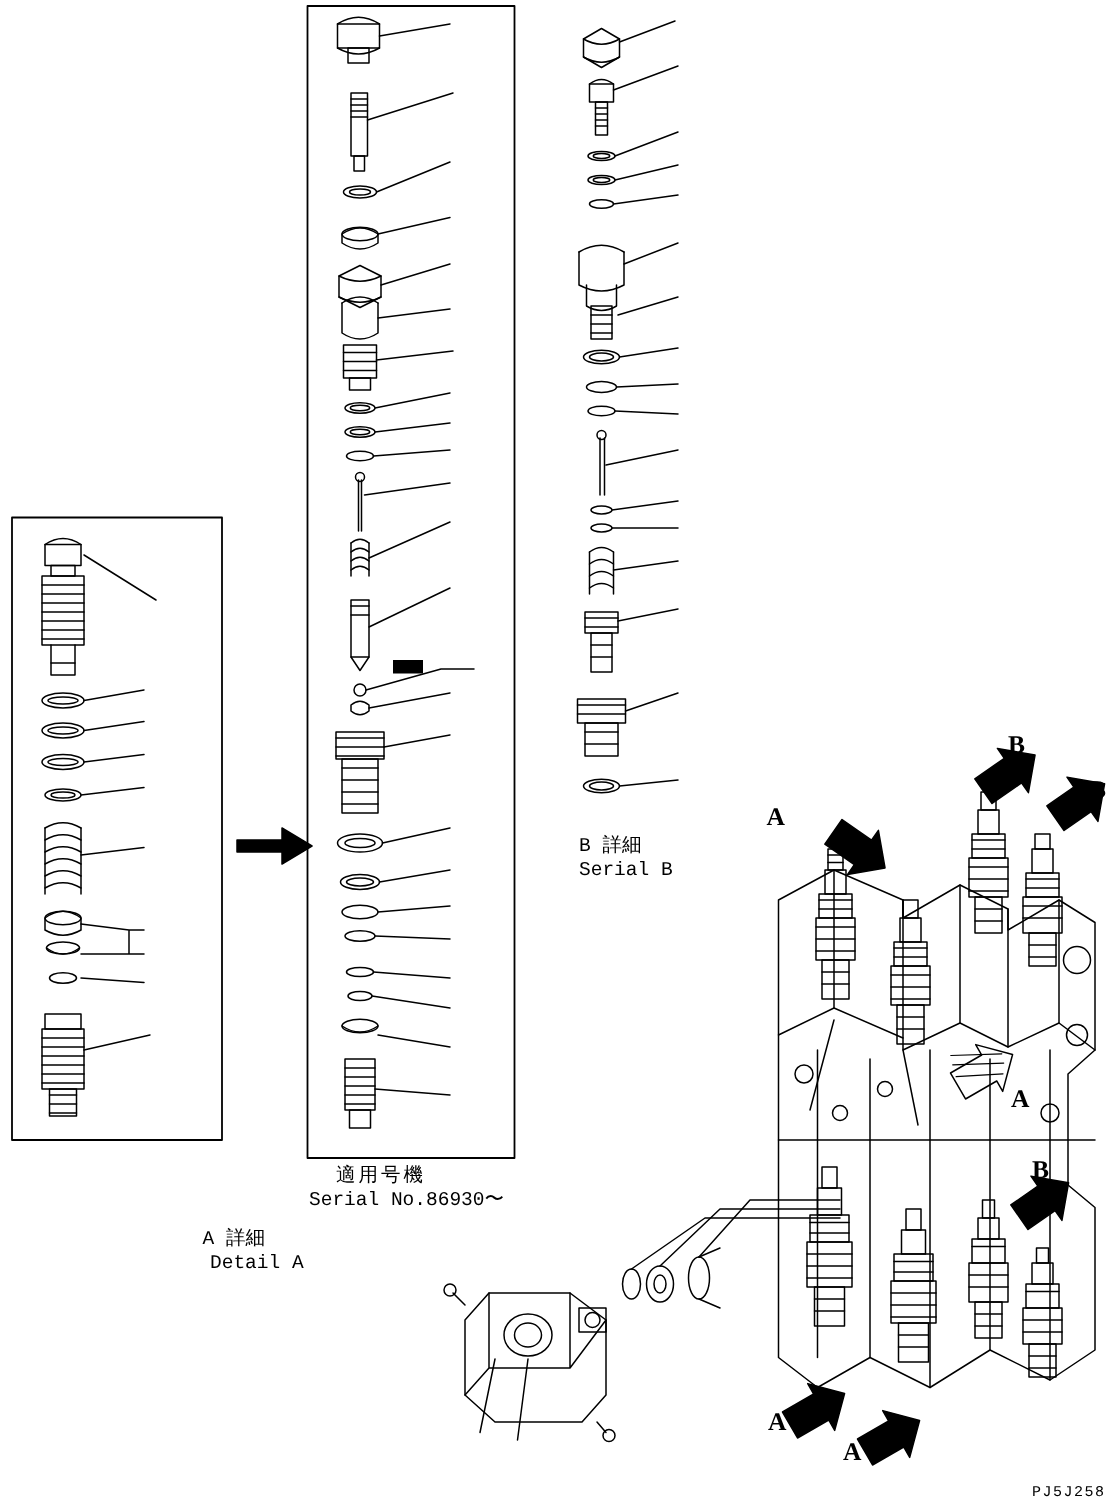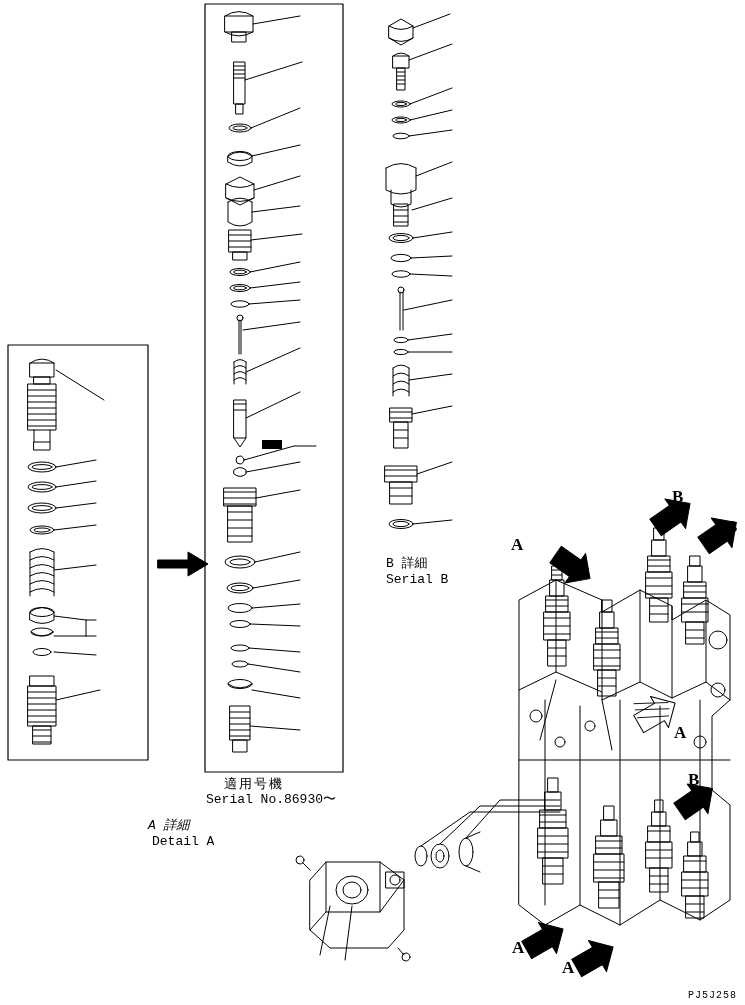--- a/index.html
+++ b/index.html
@@ -368,22 +368,22 @@
 
   <path d="M524 930 L548 930 L548 922 L566 940 L548 958 L548 950 L524 950 Z" fill="#000" stroke="#000" transform="rotate(-30 544 940)"></path>
   <path d="M574 948 L598 948 L598 940 L616 958 L598 976 L598 968 L574 968 Z" fill="#000" stroke="#000" transform="rotate(-30 594 958)"></path>
 
   </g>
 </svg>
 
 <div class="lbl cjk" style="left:224px; top:776px;">適用号機</div>
 <div class="lbl" style="left:206px; top:792px;">Serial No.86930〜</div>
 
-<div class="lbl" style="left:148px; top:818px;font-style:italic;">A 詳細</div>
-<div class="lbl" style="left:152px; top:834px;">Detail A</div>
+<div class="lbl" style="left:135px; top:818px;">A 詳細</div>
+<div class="lbl" style="left:140px; top:834px;">Detail A</div>
 
 <div class="lbl" style="left:386px; top:556px;">B 詳細</div>
 <div class="lbl" style="left:386px; top:572px;">Serial B</div>
 
 <div class="arrowlbl" style="left:511px; top:535px;">A</div>
 <div class="arrowlbl" style="left:672px; top:487px;">B</div>
 <div class="arrowlbl" style="left:726px; top:517px;">B</div>
 <div class="arrowlbl" style="left:674px; top:723px;">A</div>
 <div class="arrowlbl" style="left:688px; top:770px;">B</div>
 <div class="arrowlbl" style="left:512px; top:938px;">A</div>

